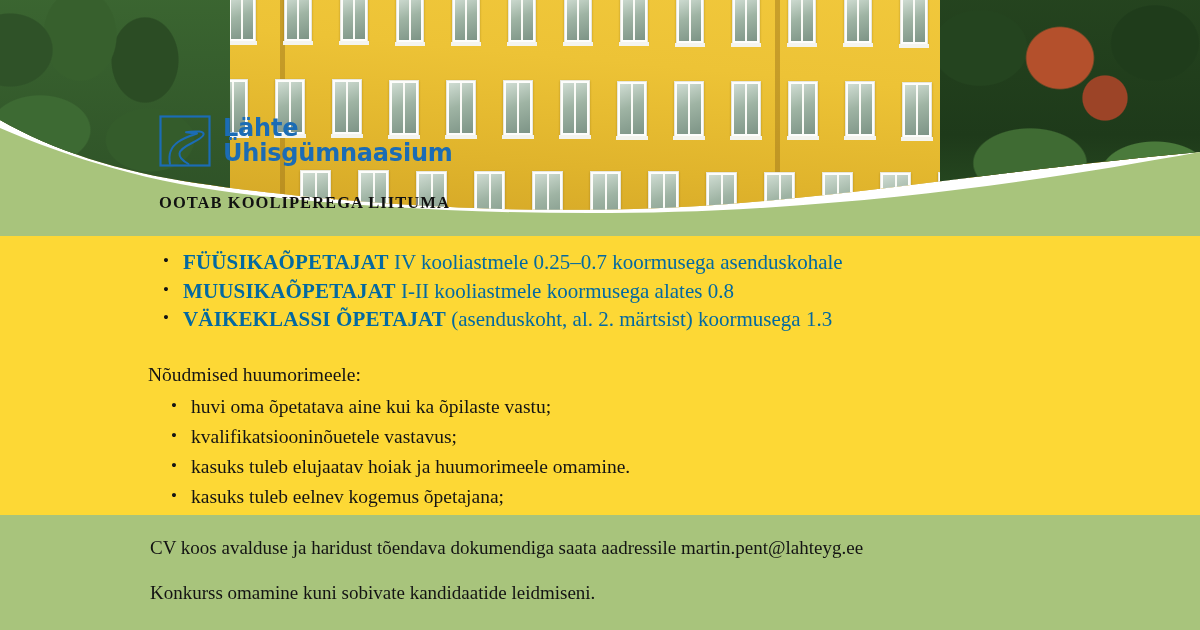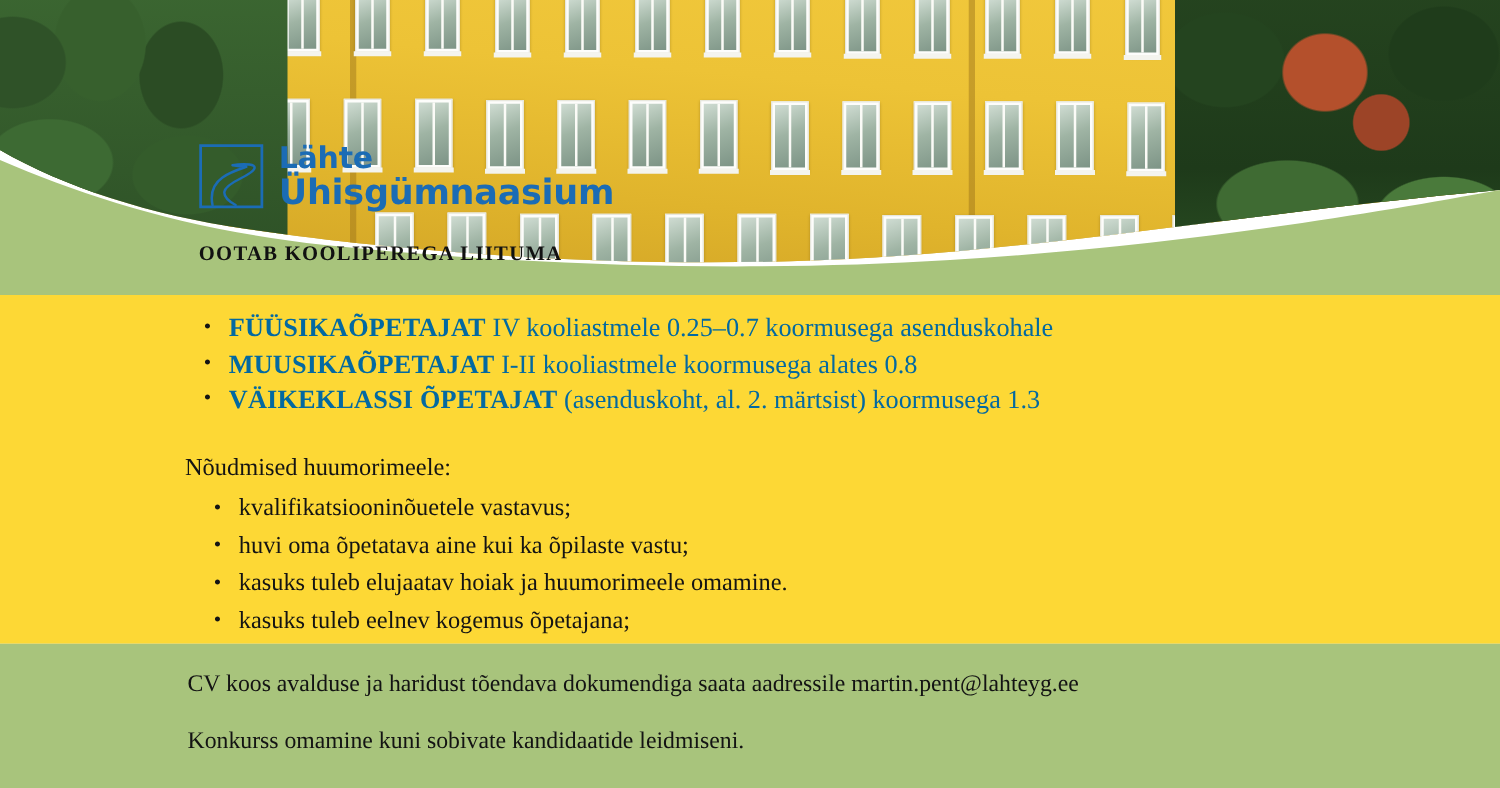--- a/index.html
+++ b/index.html
@@ -176,21 +176,21 @@
     display: block;
   }
   .logo-words {
     font-family: "DejaVu Sans", sans-serif;
     font-weight: bold;
     color: #1b6cb5;
     line-height: 1.04;
     letter-spacing: -0.2px;
   }
   .logo-l1 { font-size: 24px; display: block; }
-  .logo-l2 { font-size: 28px; display: block; text-align: center; }
+  .logo-l2 { font-size: 24px; display: block; text-align: center; }
 
   .tagline {
     margin-top: 25px;
     margin-left: 1px;
     font-family: "Liberation Serif", serif;
     font-weight: bold;
     font-size: 16.5px;
     letter-spacing: 1.05px;
     color: #111111;
   }
@@ -520,22 +520,22 @@
   </div>
 
   <ul class="positions" id="positions-list">
       <li><span class="role">FÜÜSIKAÕPETAJAT</span><span> IV kooliastmele 0.25–0.7 koormusega asenduskohale</span></li>
       <li><span class="role">MUUSIKAÕPETAJAT</span><span> I-II kooliastmele koormusega alates 0.8</span></li>
       <li><span class="role">VÄIKEKLASSI ÕPETAJAT</span><span> (asenduskoht, al. 2. märtsist) koormusega 1.3</span></li>
     </ul>
 
   <div class="req-heading">Nõudmised huumorimeele:</div>
   <ul class="req-list" id="req-list">
+      <li>huvi oma õpetatava aine kui ka õpilaste vastu;</li>
       <li>kvalifikatsiooninõuetele vastavus;</li>
-      <li>huvi oma õpetatava aine kui ka õpilaste vastu;</li>
       <li>kasuks tuleb elujaatav hoiak ja huumorimeele omamine.</li>
       <li>kasuks tuleb eelnev kogemus õpetajana;</li>
     </ul>
 
   <div class="footer">
     <p>CV koos avalduse ja haridust tõendava dokumendiga saata aadressile martin.pent@lahteyg.ee</p>
     <p>Konkurss omamine kuni sobivate kandidaatide leidmiseni.</p>
   </div>
 
 </div>

